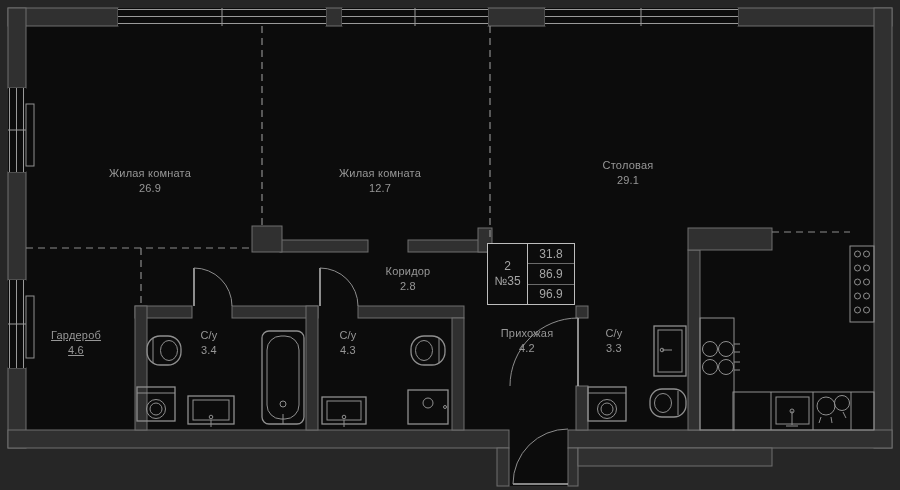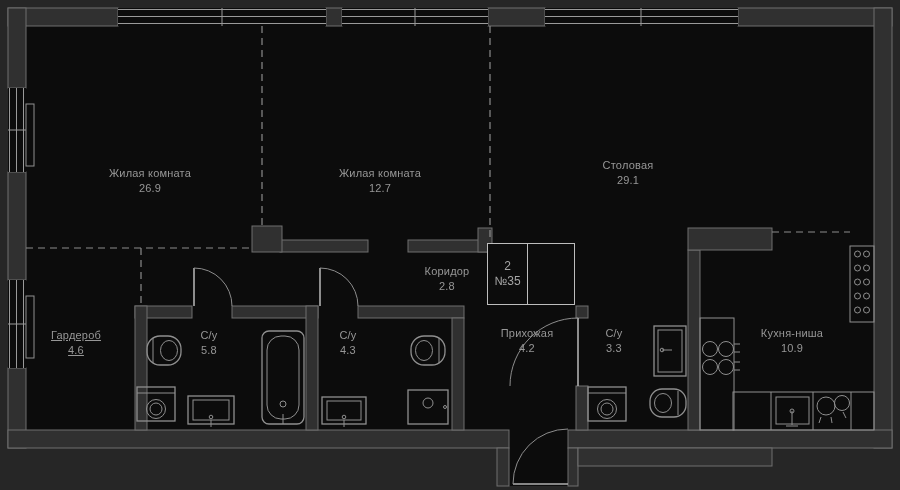--- a/index.html
+++ b/index.html
@@ -240,49 +240,50 @@
     <div>26.9</div>
   </div>
   <div class="room-label" style="left:380px; top:166px;">
     <div>Жилая комната</div>
     <div>12.7</div>
   </div>
   <div class="room-label" style="left:628px; top:158px;">
     <div>Столовая</div>
     <div>29.1</div>
   </div>
-  <div class="room-label" style="left:408px; top:264px;margin-left:39px;">
+  <div class="room-label" style="left:408px; top:264px;">
     <div>Коридор</div>
     <div>2.8</div>
   </div>
   <div class="room-label" style="left:76px; top:328px;text-decoration:underline;">
     <div>Гардероб</div>
     <div>4.6</div>
   </div>
   <div class="room-label" style="left:209px; top:328px;">
     <div>С/у</div>
-    <div>5.8</div>
+    <div>3.4</div>
   </div>
   <div class="room-label" style="left:348px; top:328px;">
     <div>С/у</div>
     <div>4.3</div>
   </div>
   <div class="room-label" style="left:527px; top:326px;">
     <div>Прихожая</div>
     <div>4.2</div>
   </div>
   <div class="room-label" style="left:614px; top:326px;">
     <div>С/у</div>
     <div>3.3</div>
-  </div>
-  <div class="room-label" style="left:792px; top:326px;">
-    <div>Кухня-ниша</div>
-    <div>10.9</div>
   </div>
 
   <div class="stamp">
     <div class="stamp-left">
       <div>2</div>
       <div>№35</div>
     </div>
+    <div class="stamp-right">
+      <div class="v">31.8</div>
+      <div class="v">86.9</div>
+      <div class="v">96.9</div>
+    </div>
   </div>
 
 </div>
 
 </body></html>

